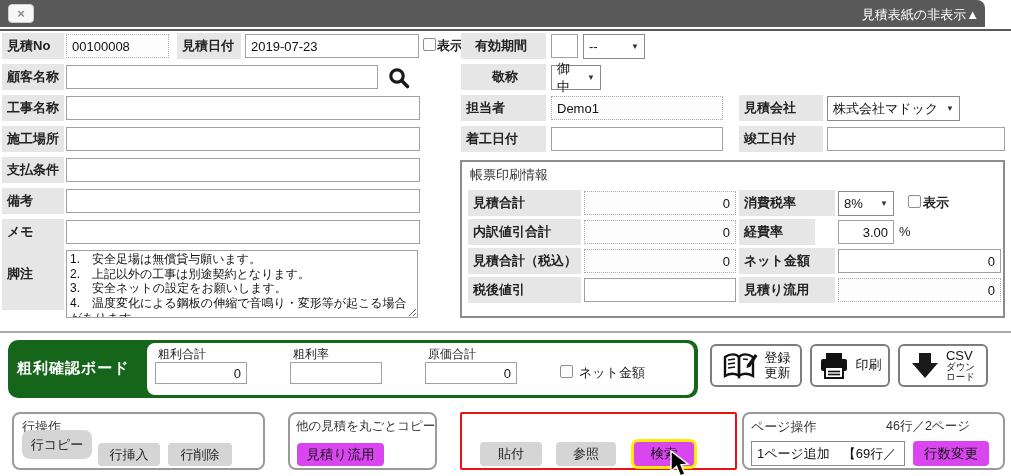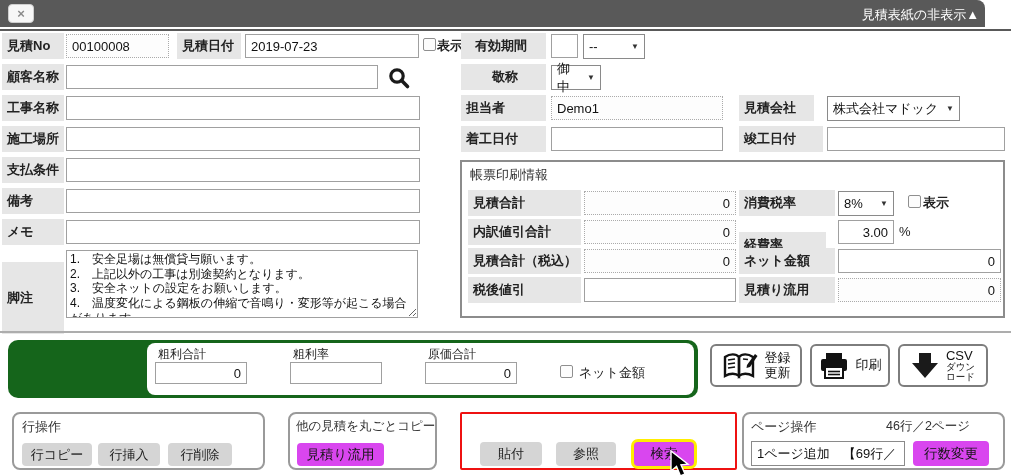--- a/index.html
+++ b/index.html
@@ -88,78 +88,79 @@
   <div class="abs lbl" style="left:461px;top:64px;width:85px;height:26px;padding-left:31px;">敬称</div>
   <div class="abs sel" style="left:551px;top:65px;width:50px;height:25px;">
     <span>御中</span>
     <span class="arr">▼</span>
   </div>
 
   <div class="abs lbl" style="left:2px;top:95px;width:62px;height:26px;">工事名称</div>
   <input class="abs inp" style="left: 66px; top: 96px; width: 354px; height: 24px;" value="">
   <div class="abs lbl" style="left:461px;top:95px;width:85px;height:26px;">担当者</div>
   <input class="abs inp ro" style="left: 551px; top: 96px; width: 172px; height: 24px;" value="Demo1">
-  <div class="abs lbl" style="left:739px;top:95px;width:75px;height:26px;">見積会社</div>
+  <div class="abs lbl" style="left:739px;top:95px;width:84px;height:26px;">見積会社</div>
   <div class="abs sel" style="left:827px;top:96px;width:133px;height:25px;">
     <span>株式会社マドック</span>
     <span class="arr">▼</span>
   </div>
 
   <div class="abs lbl" style="left:2px;top:126px;width:62px;height:26px;">施工場所</div>
   <input class="abs inp" style="left: 66px; top: 127px; width: 354px; height: 24px;" value="">
   <div class="abs lbl" style="left:461px;top:126px;width:85px;height:26px;">着工日付</div>
   <input class="abs inp" style="left: 551px; top: 127px; width: 172px; height: 24px;" value="">
   <div class="abs lbl" style="left:739px;top:126px;width:84px;height:26px;">竣工日付</div>
   <input class="abs inp" style="left: 827px; top: 127px; width: 178px; height: 24px;" value="">
 
   <div class="abs lbl" style="left:2px;top:157px;width:62px;height:26px;">支払条件</div>
   <input class="abs inp" style="left: 66px; top: 158px; width: 354px; height: 24px;" value="">
   <div class="abs lbl" style="left:2px;top:188px;width:62px;height:26px;">備考</div>
   <input class="abs inp" style="left: 66px; top: 189px; width: 354px; height: 24px;" value="">
   <div class="abs lbl" style="left:2px;top:219px;width:62px;height:26px;">メモ</div>
   <input class="abs inp" style="left: 66px; top: 220px; width: 354px; height: 24px;" value="">
 
-  <div class="abs lbl" style="left:2px;top:262px;width:62px;height:72px;">脚注</div>
+  <div class="abs lbl" style="left:2px;top:238px;width:62px;height:72px;">脚注</div>
   <textarea class="abs ta" style="left: 66px; top: 250px; width: 352px; height: 68px;">1.　安全足場は無償貸与願います。
 2.　上記以外の工事は別途契約となります。
 3.　安全ネットの設定をお願いします。
 4.　温度変化による鋼板の伸縮で音鳴り・変形等が起こる場合があります。</textarea>
 
   <div class="abs pbox" style="left:460px;top:160px;width:545px;height:158px;"></div>
   <div class="abs ptitle" style="left:470px;top:166px;">帳票印刷情報</div>
 
   <div class="abs lbl" style="left:468px;top:190px;width:113px;height:26px;">見積合計</div>
   <input class="abs inp ro num" style="left: 584px; top: 191px; width: 152px; height: 24px;" value="0">
   <div class="abs lbl" style="left:739px;top:190px;width:96px;height:26px;">消費税率</div>
   <div class="abs sel" style="left:838px;top:191px;width:56px;height:25px;">
     <span>8%</span>
     <span class="arr">▼</span>
   </div>
   <div class="abs cb" style="left:908px;top:195px;"></div>
   <div class="abs cbl" style="left:923px;top:194px;">表示</div>
 
   <div class="abs lbl" style="left:468px;top:219px;width:113px;height:26px;">内訳値引合計</div>
   <input class="abs inp ro num" style="left: 584px; top: 220px; width: 152px; height: 24px;" value="0">
-  <div class="abs lbl" style="left:739px;top:232px;width:87px;height:26px;">経費率</div>
+  <div class="abs lbl" style="left:739px;top:219px;width:76px;height:26px;">経費率</div>
   <input class="abs inp num" style="left: 838px; top: 220px; width: 56px; height: 24px;" value="3.00">
   <div class="abs unit" style="left:899px;top:224px;">%</div>
 
   <div class="abs lbl" style="left:468px;top:248px;width:113px;height:26px;">見積合計（税込）</div>
   <input class="abs inp ro num" style="left: 584px; top: 249px; width: 152px; height: 24px;" value="0">
   <div class="abs lbl" style="left:739px;top:248px;width:96px;height:26px;">ネット金額</div>
   <input class="abs inp num" style="left: 838px; top: 249px; width: 163px; height: 24px;" value="0">
 
   <div class="abs lbl" style="left:468px;top:277px;width:113px;height:26px;">税後値引</div>
   <input class="abs inp" style="left: 584px; top: 278px; width: 152px; height: 24px;" value="">
   <div class="abs lbl" style="left:739px;top:277px;width:96px;height:26px;">見積り流用</div>
   <input class="abs inp ro num" style="left: 838px; top: 278px; width: 163px; height: 24px;" value="0">
 
   <div class="abs divider" style="left:0;top:331px;width:1011px;height:2px;"></div>
 
   <div class="abs gboard" style="left:8px;top:340px;width:690px;height:58px;"></div>
+  <div class="abs gtitle" style="left:17px;top:359px;">粗利確認ボード</div>
   <div class="abs gpanel" style="left:147px;top:343px;width:547px;height:52px;"></div>
   <div class="abs minilbl" style="left:158px;top:346px;">粗利合計</div>
   <input class="abs inp num" style="left: 155px; top: 362px; width: 92px; height: 22px;" value="0">
   <div class="abs minilbl" style="left:293px;top:346px;">粗利率</div>
   <input class="abs inp num" style="left: 290px; top: 362px; width: 92px; height: 22px;" value="">
   <div class="abs minilbl" style="left:428px;top:346px;">原価合計</div>
   <input class="abs inp num" style="left: 425px; top: 362px; width: 92px; height: 22px;" value="0">
   <div class="abs cb" style="left:560px;top:365px;"></div>
   <div class="abs cbl2" style="left:579px;top:364px;">ネット金額</div>
 
@@ -199,21 +200,21 @@
         <rect x="6" y="15" width="18" height="11" fill="#fff" stroke="#111" stroke-width="2"></rect>
         <line x1="9" y1="19.5" x2="21" y2="19.5" stroke="#111" stroke-width="1.6"></line>
         <line x1="9" y1="22.5" x2="21" y2="22.5" stroke="#111" stroke-width="1.6"></line>
       </svg>
     </span>
     <span class="t1">印刷</span>
   </div>
 
   <div class="abs box" style="left:12px;top:412px;width:253px;height:58px;"></div>
   <div class="abs bt" style="left:22px;top:418px;">行操作</div>
-  <div class="abs gbtn" style="left:22px;top:443px;width:70px;height:23px;">行コピー</div>
+  <div class="abs gbtn" style="left:22px;top:430px;width:70px;height:29px;border-radius:8px;">行コピー</div>
   <div class="abs gbtn" style="left:98px;top:443px;width:62px;height:23px;">行挿入</div>
   <div class="abs gbtn" style="left:168px;top:443px;width:64px;height:23px;">行削除</div>
 
   <div class="abs box" style="left:288px;top:412px;width:149px;height:58px;"></div>
   <div class="abs bt" style="left:296px;top:418px;font-size:12.5px;">他の見積を丸ごとコピー</div>
   <div class="abs obtn" style="left:297px;top:443px;width:87px;height:23px;">見積り流用</div>
 
   <div class="abs boxred" style="left:460px;top:412px;width:277px;height:58px;"></div>
   <div class="abs gbtn" style="left:480px;top:442px;width:62px;height:24px;">貼付</div>
   <div class="abs gbtn" style="left:556px;top:442px;width:60px;height:24px;">参照</div>

